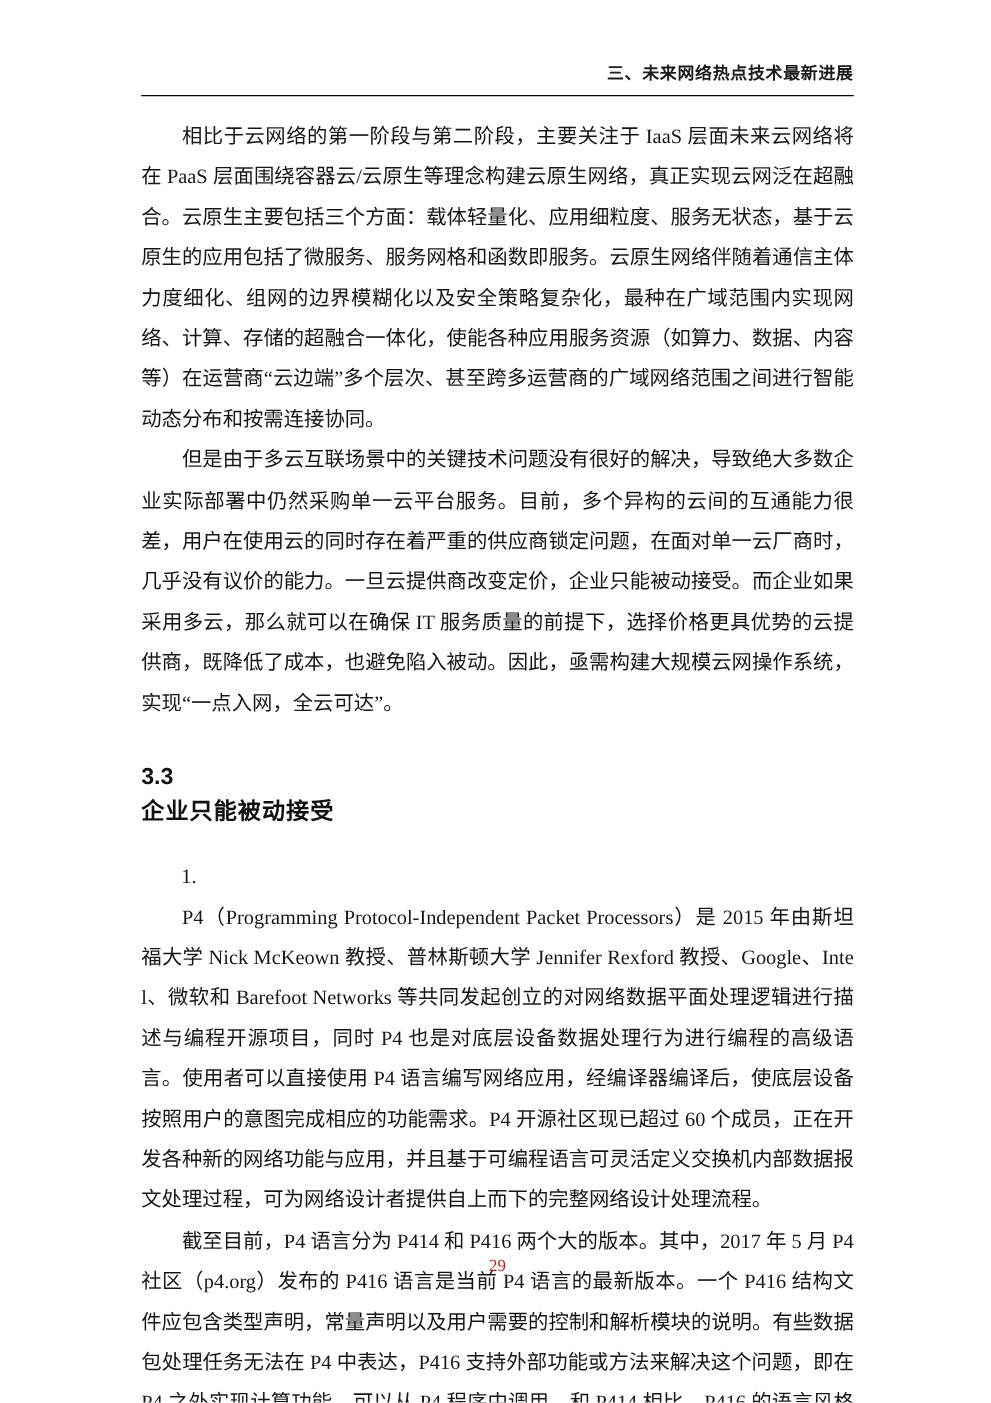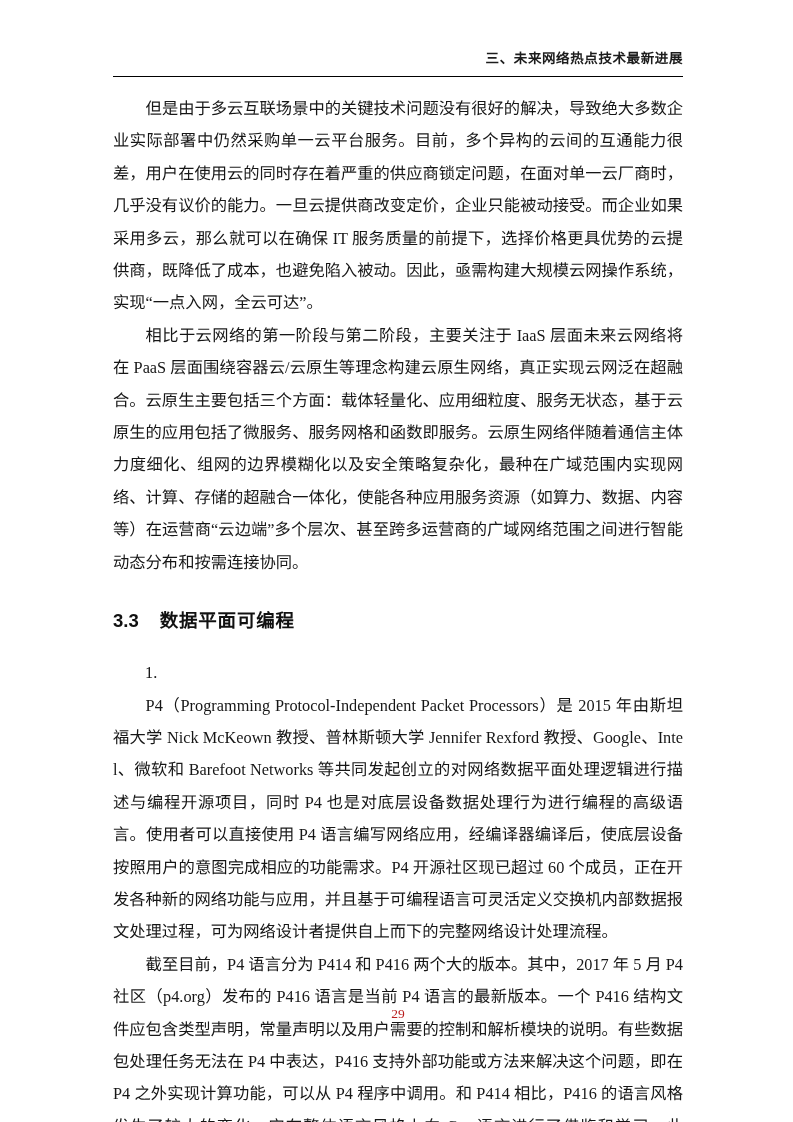--- a/index.html
+++ b/index.html
@@ -70,26 +70,27 @@
     font-family: "Liberation Serif", "DejaVu Serif", serif;
     word-break: break-all;
   }
 
   
   .section-heading {
     margin: 0;
     padding: 0;
     display: flex;
     align-items: baseline;
-    gap: 21px;
+    gap: 0;
     font-family: "Liberation Sans", "DejaVu Sans", sans-serif;
     font-weight: bold;
     font-size: 18.5px;
     line-height: 28px;
     color: #111111;
+    flex-direction: column;
   }
   .section-heading .sec-num {
     font-family: "Liberation Sans", "DejaVu Sans", sans-serif;
     font-weight: bold;
     letter-spacing: 0px;
   }
   .section-heading .sec-title {
     font-family: "Liberation Sans", "DejaVu Sans", sans-serif;
     font-weight: bold;
     letter-spacing: 0.8px;
@@ -132,29 +133,29 @@
 
 <div class="page">
 
   <div class="header-block">
     <div class="header-title">三、未来网络热点技术最新进展</div>
     <div class="header-rule"></div>
   </div>
 
   <div class="content">
 
+    <p class="body">相比于云网络的第一阶段与第二阶段，主要关注于 IaaS 层面未来云网络将在 PaaS 层面围绕容器云/云原生等理念构建云原生网络，真正实现云网泛在超融合。云原生主要包括三个方面：载体轻量化、应用细粒度、服务无状态，基于云原生的应用包括了微服务、服务网格和函数即服务。云原生网络伴随着通信主体力度细化、组网的边界模糊化以及安全策略复杂化，最种在广域范围内实现网络、计算、存储的超融合一体化，使能各种应用服务资源（如算力、数据、内容等）在运营商“云边端”多个层次、甚至跨多运营商的广域网络范围之间进行智能动态分布和按需连接协同。</p>
+
     <p class="body">但是由于多云互联场景中的关键技术问题没有很好的解决，导致绝大多数企业实际部署中仍然采购单一云平台服务。目前，多个异构的云间的互通能力很差，用户在使用云的同时存在着严重的供应商锁定问题，在面对单一云厂商时，几乎没有议价的能力。一旦云提供商改变定价，企业只能被动接受。而企业如果采用多云，那么就可以在确保 IT 服务质量的前提下，选择价格更具优势的云提供商，既降低了成本，也避免陷入被动。因此，亟需构建大规模云网操作系统，实现“一点入网，全云可达”。</p>
-
-    <p class="body">相比于云网络的第一阶段与第二阶段，主要关注于 IaaS 层面未来云网络将在 PaaS 层面围绕容器云/云原生等理念构建云原生网络，真正实现云网泛在超融合。云原生主要包括三个方面：载体轻量化、应用细粒度、服务无状态，基于云原生的应用包括了微服务、服务网格和函数即服务。云原生网络伴随着通信主体力度细化、组网的边界模糊化以及安全策略复杂化，最种在广域范围内实现网络、计算、存储的超融合一体化，使能各种应用服务资源（如算力、数据、内容等）在运营商“云边端”多个层次、甚至跨多运营商的广域网络范围之间进行智能动态分布和按需连接协同。</p>
 
     <div class="gap-before-heading"></div>
 
     <h2 class="section-heading">
       <span class="sec-num">3.3</span>
-      <span class="sec-title">数据平面可编程</span>
+      <span class="sec-title">企业只能被动接受</span>
     </h2>
 
     <div class="gap-after-heading"></div>
 
     <div class="sub-heading">
       <span>1.</span>
     </div>
 
     <p class="body">P4（Programming Protocol-Independent Packet Processors）是 2015 年由斯坦福大学 Nick McKeown 教授、普林斯顿大学 Jennifer Rexford 教授、Google、Intel、微软和 Barefoot Networks 等共同发起创立的对网络数据平面处理逻辑进行描述与编程开源项目，同时 P4 也是对底层设备数据处理行为进行编程的高级语言。使用者可以直接使用 P4 语言编写网络应用，经编译器编译后，使底层设备按照用户的意图完成相应的功能需求。P4 开源社区现已超过 60 个成员，正在开发各种新的网络功能与应用，并且基于可编程语言可灵活定义交换机内部数据报文处理过程，可为网络设计者提供自上而下的完整网络设计处理流程。</p>
 

